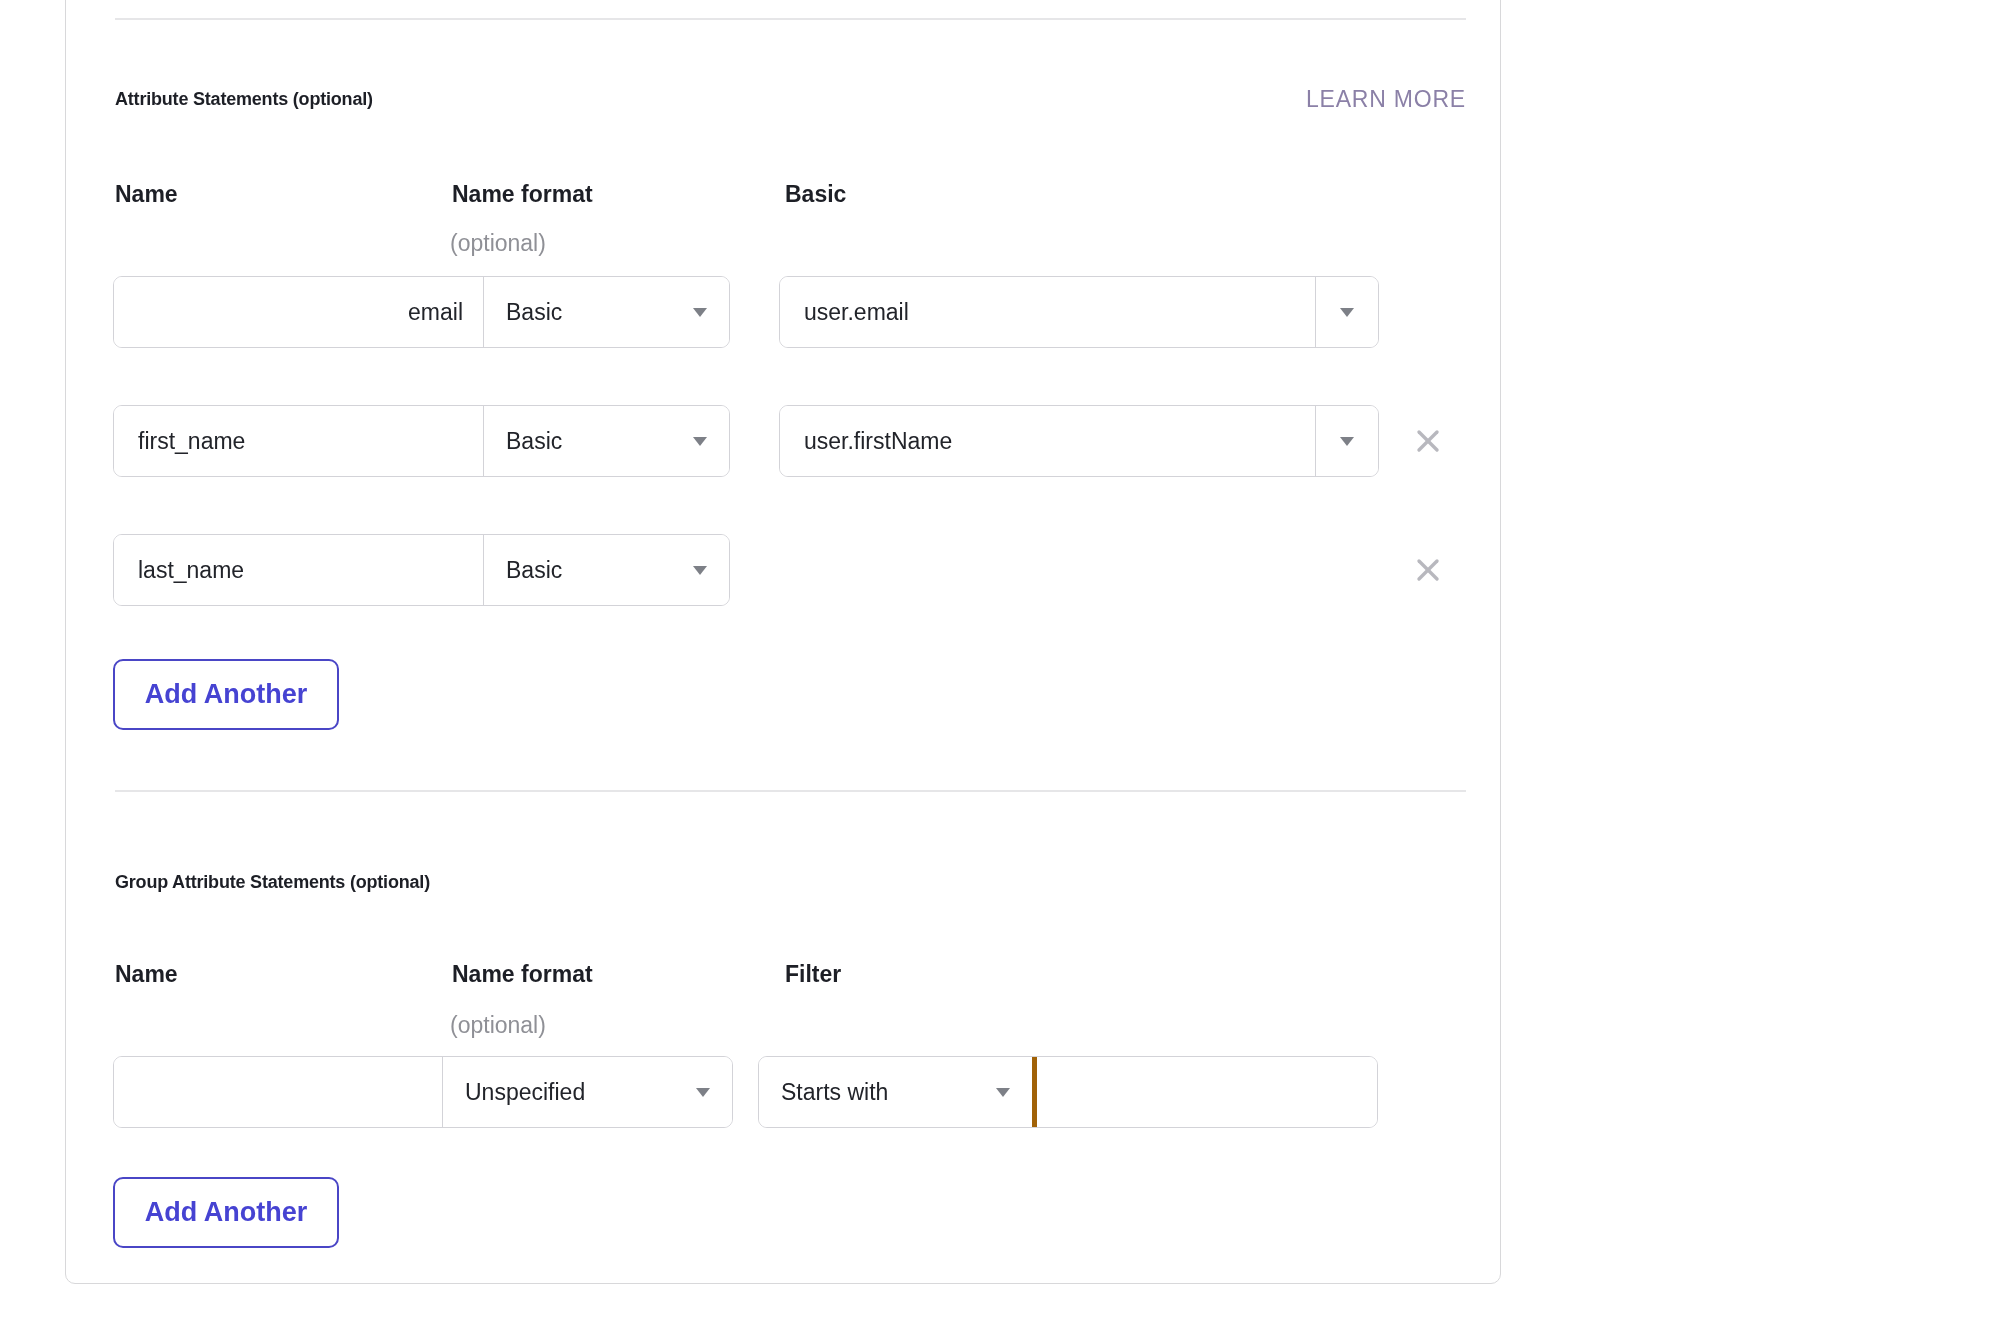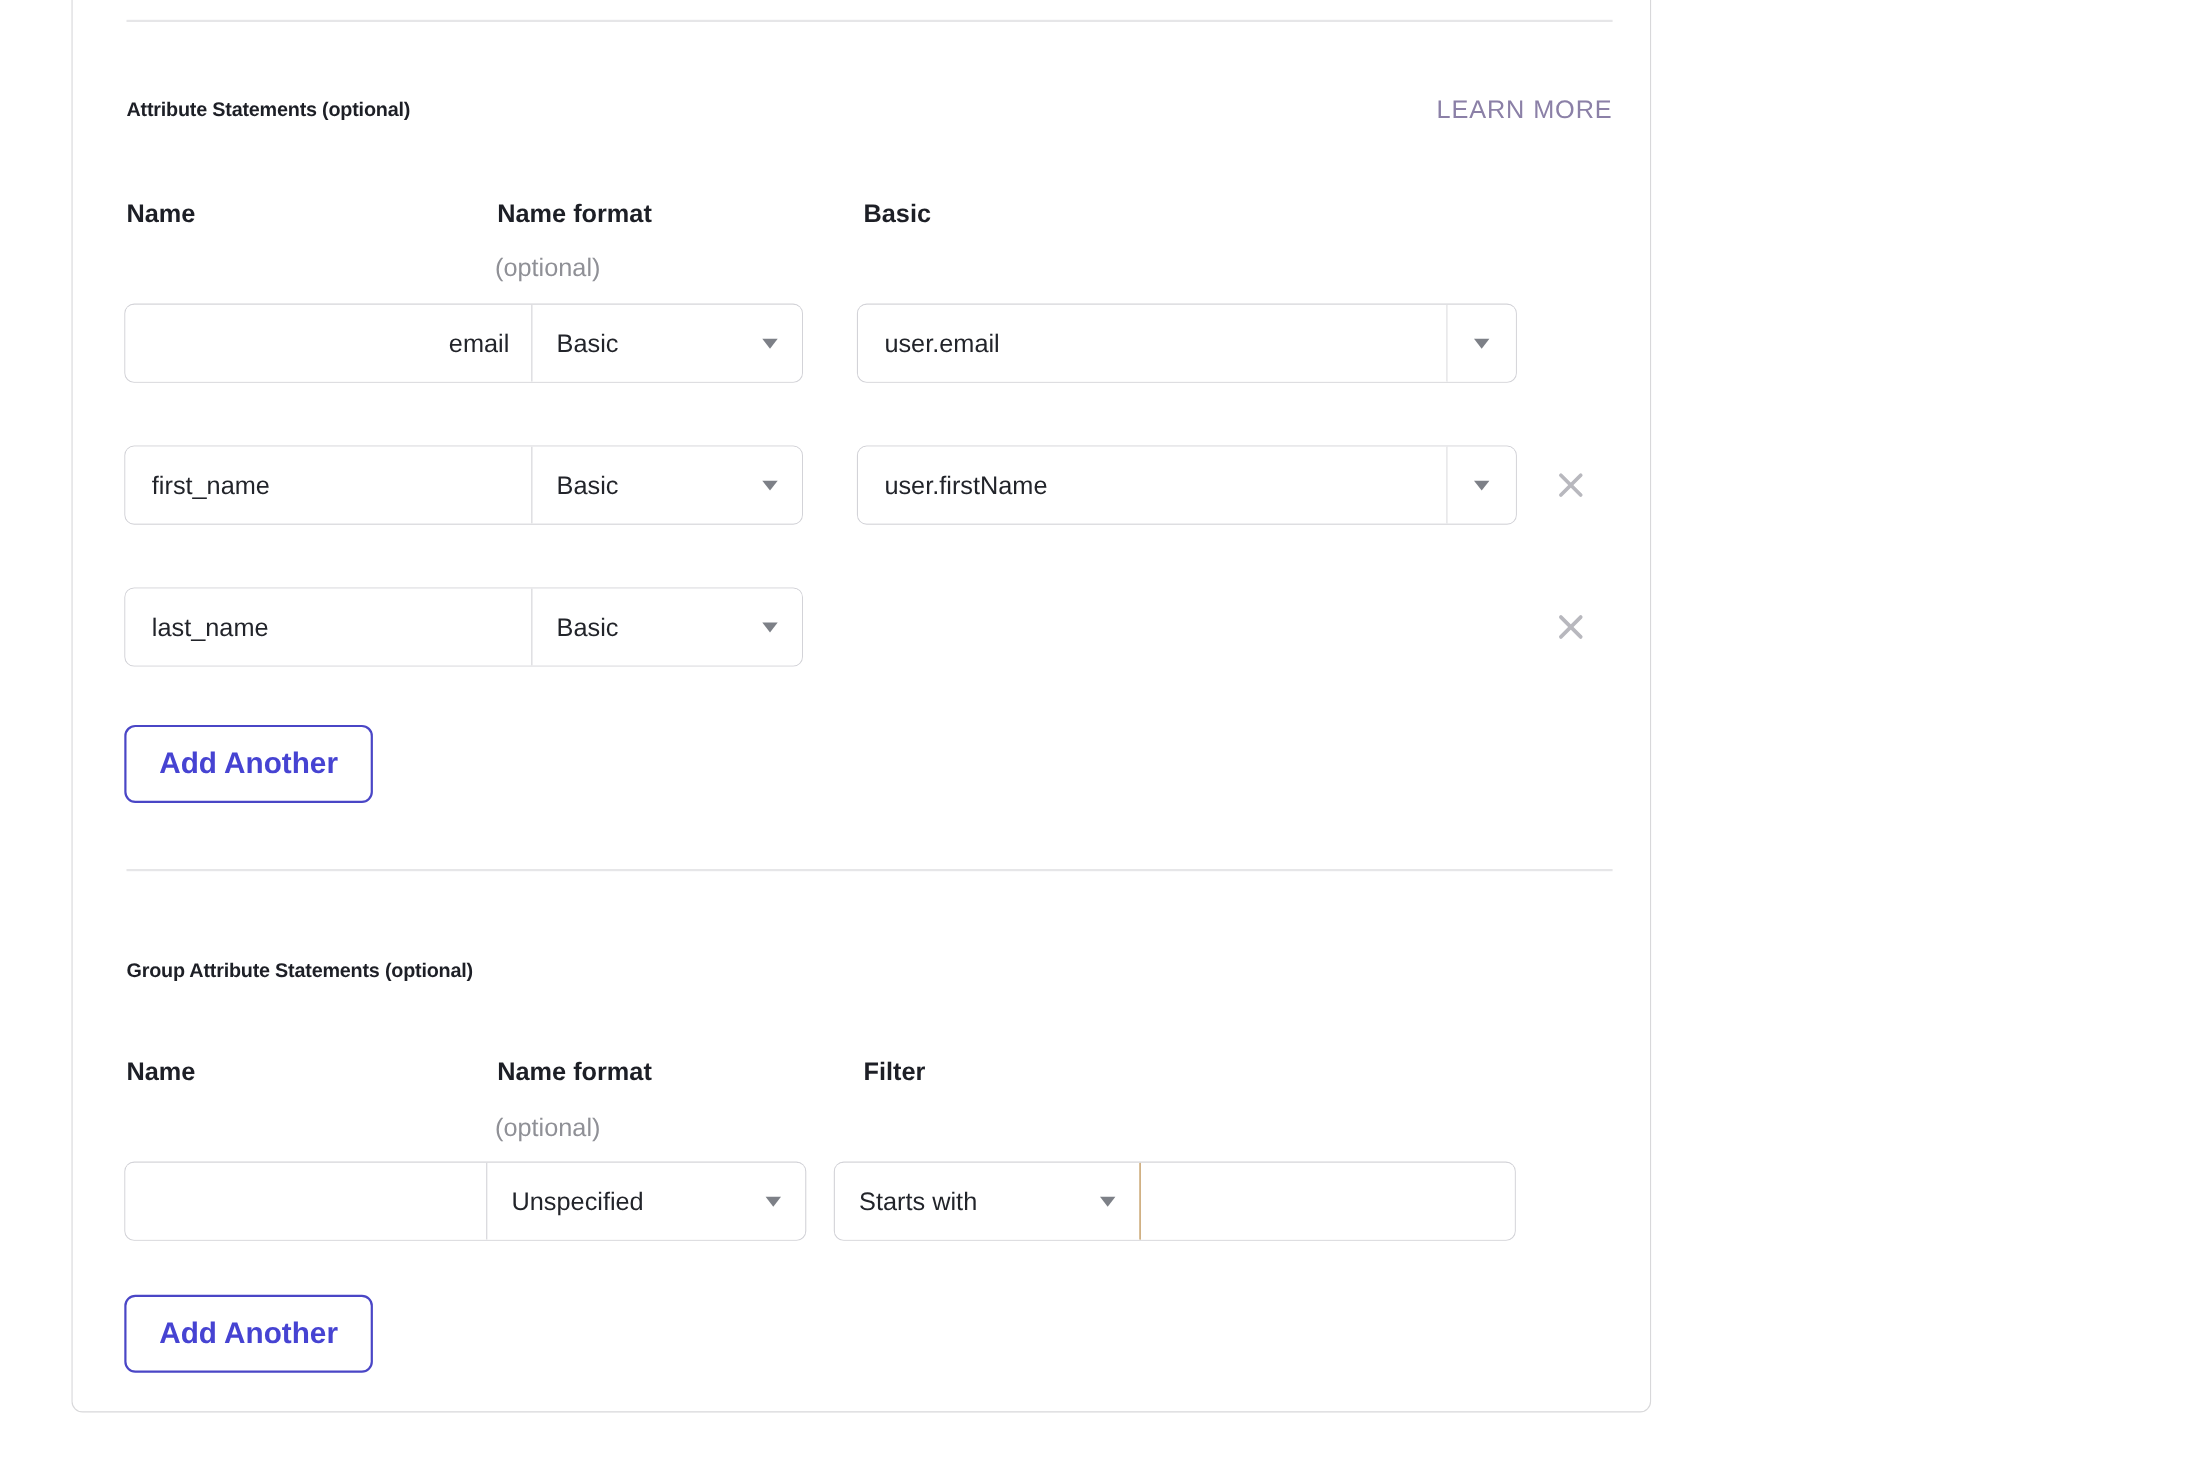--- a/index.html
+++ b/index.html
@@ -137,21 +137,21 @@
 
     <div class="field-row" style="top:1085px">
       <div class="igroup" style="left:-2px; width:620px">
         <input class="txt" style="width: 328px;" type="text" value="">
         <div class="sel" style="flex:1">
           <span>Unspecified</span>
           <span class="caret"></span>
         </div>
       </div>
       <div class="igroup" style="left:643px; width:620px">
-        <div class="sel" style="width:280px; border-left:none; border-right:1px solid #a16207">
+        <div class="sel" style="width:280px; border-left:none; border-right:5px solid #a16207">
           <span>Starts with</span>
           <span class="caret"></span>
         </div>
         <input class="txt" style="flex: 1 1 0%;" type="text" value="">
       </div>
     </div>
 
     <button class="add-btn" style="top:1206px">Add Another</button>
 
   </div>

